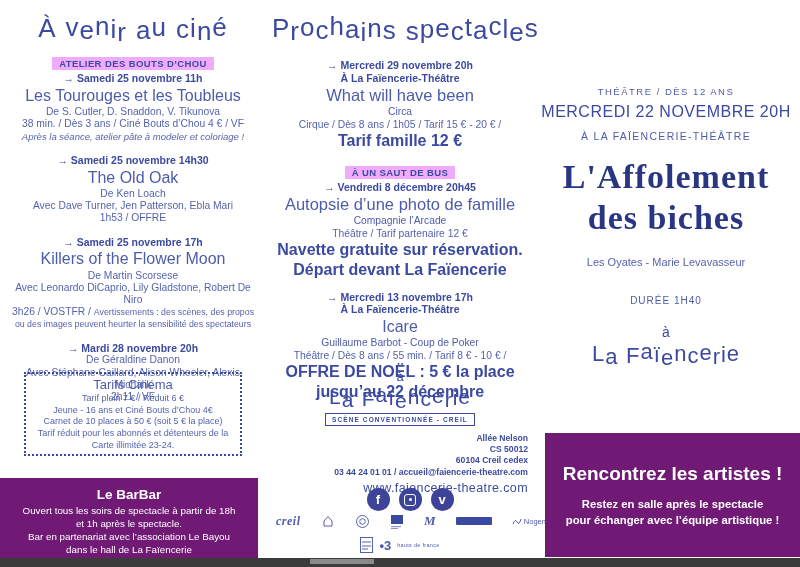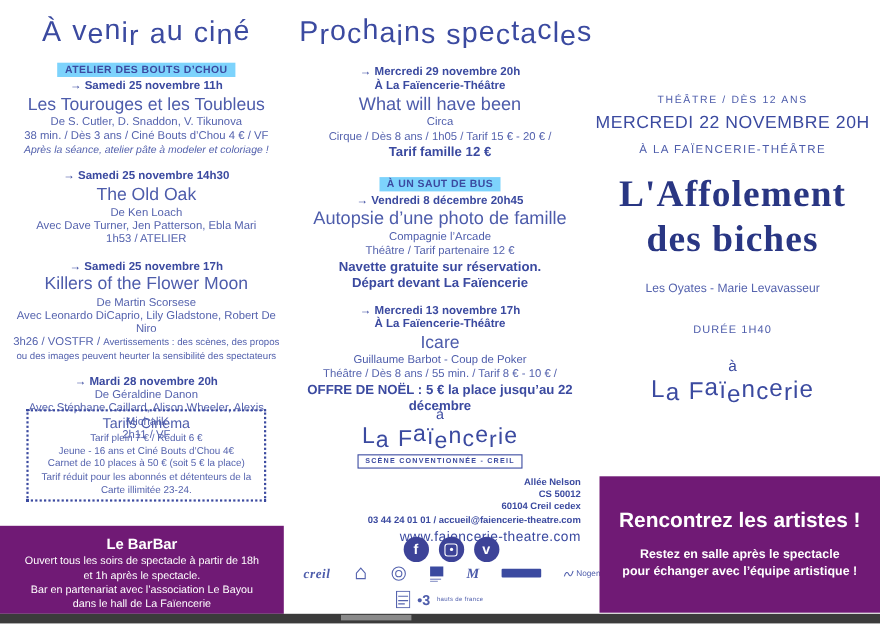--- a/index.html
+++ b/index.html
@@ -12,30 +12,30 @@
   .col-left{left:8px;width:250px;}
   .col-mid{left:272px;width:256px;}
   .col-right{left:540px;width:252px;}
 
   
   .hand-title{color:#3b4aa0;font-size:26px;letter-spacing:1px;margin-bottom:10px;white-space:nowrap;}
   .hand-title span{display:inline-block;}
 
   
   .evt{margin-bottom:11px;}
-  .badge{display:inline-block;background:#7dd3fc;color:#3b4aa0;font-weight:bold;
+  .badge{display:inline-block;background:#f0abfc;color:#3b4aa0;font-weight:bold;
          font-size:9.5px;letter-spacing:.4px;padding:1px 7px;margin-bottom:2px;}
   .date{font-weight:bold;color:#3b4aa0;font-size:10.5px;line-height:1.2;}
   .etitle{color:#4d5cab;font-size:16px;line-height:1.15;margin:2px 0 1px;}
   .etitle-mid{font-size:16.5px;}
   .sub{color:#5563ae;font-size:10.3px;line-height:1.18;}
   .subd{color:#4d5cab;font-size:10.3px;line-height:1.2;}
   .note{color:#5563ae;font-style:italic;font-size:9.5px;line-height:1.25;margin-top:1px;}
   .warn{color:#5563ae;font-size:8.8px;line-height:1.3;display:inline;}
-  .boldline{font-weight:bold;color:#3b4aa0;font-size:12px;line-height:1.25;}
+  .boldline{font-weight:bold;color:#3b4aa0;font-size:16px;line-height:1.25;}
   .mt16{margin-top:16px;}
 
   
   .tarifs{position:absolute;left:24px;top:372px;width:218px;height:84px;
           border:2px dotted #3b4aa0;box-sizing:border-box;padding:4px 5px;}
   .tarifs-title{color:#4d5cab;font-size:13px;line-height:1.15;}
   .tarifs-line{color:#5563ae;font-size:9px;line-height:1.3;}
 
   
   .panel{background:#701a75;color:#ffffff;position:absolute;box-sizing:border-box;}
@@ -108,21 +108,21 @@
       <div class="sub">De S. Cutler, D. Snaddon, V. Tikunova</div>
       <div class="sub">38 min. / Dès 3 ans / Ciné Bouts d’Chou 4 € / VF</div>
       <div class="note">Après la séance, atelier pâte à modeler et coloriage !</div>
     </div>
 
     <div class="evt">
       <div class="date">→ Samedi 25 novembre 14h30</div>
       <div class="etitle">The Old Oak</div>
       <div class="sub">De Ken Loach</div>
       <div class="sub">Avec Dave Turner, Jen Patterson, Ebla Mari</div>
-      <div class="sub">1h53 / ATELIER</div>
+      <div class="sub">1h53 / OFFRE</div>
     </div>
 
     <div class="evt">
       <div class="date">→ Samedi 25 novembre 17h</div>
       <div class="etitle">Killers of the Flower Moon</div>
       <div class="sub">De Martin Scorsese</div>
       <div class="sub">Avec Leonardo DiCaprio, Lily Gladstone, Robert De Niro</div>
       <div class="sub"><span>3h26 / VOSTFR / </span><span class="warn">Avertissements : des scènes, des propos ou des images peuvent heurter la sensibilité des spectateurs</span></div>
     </div>
 

